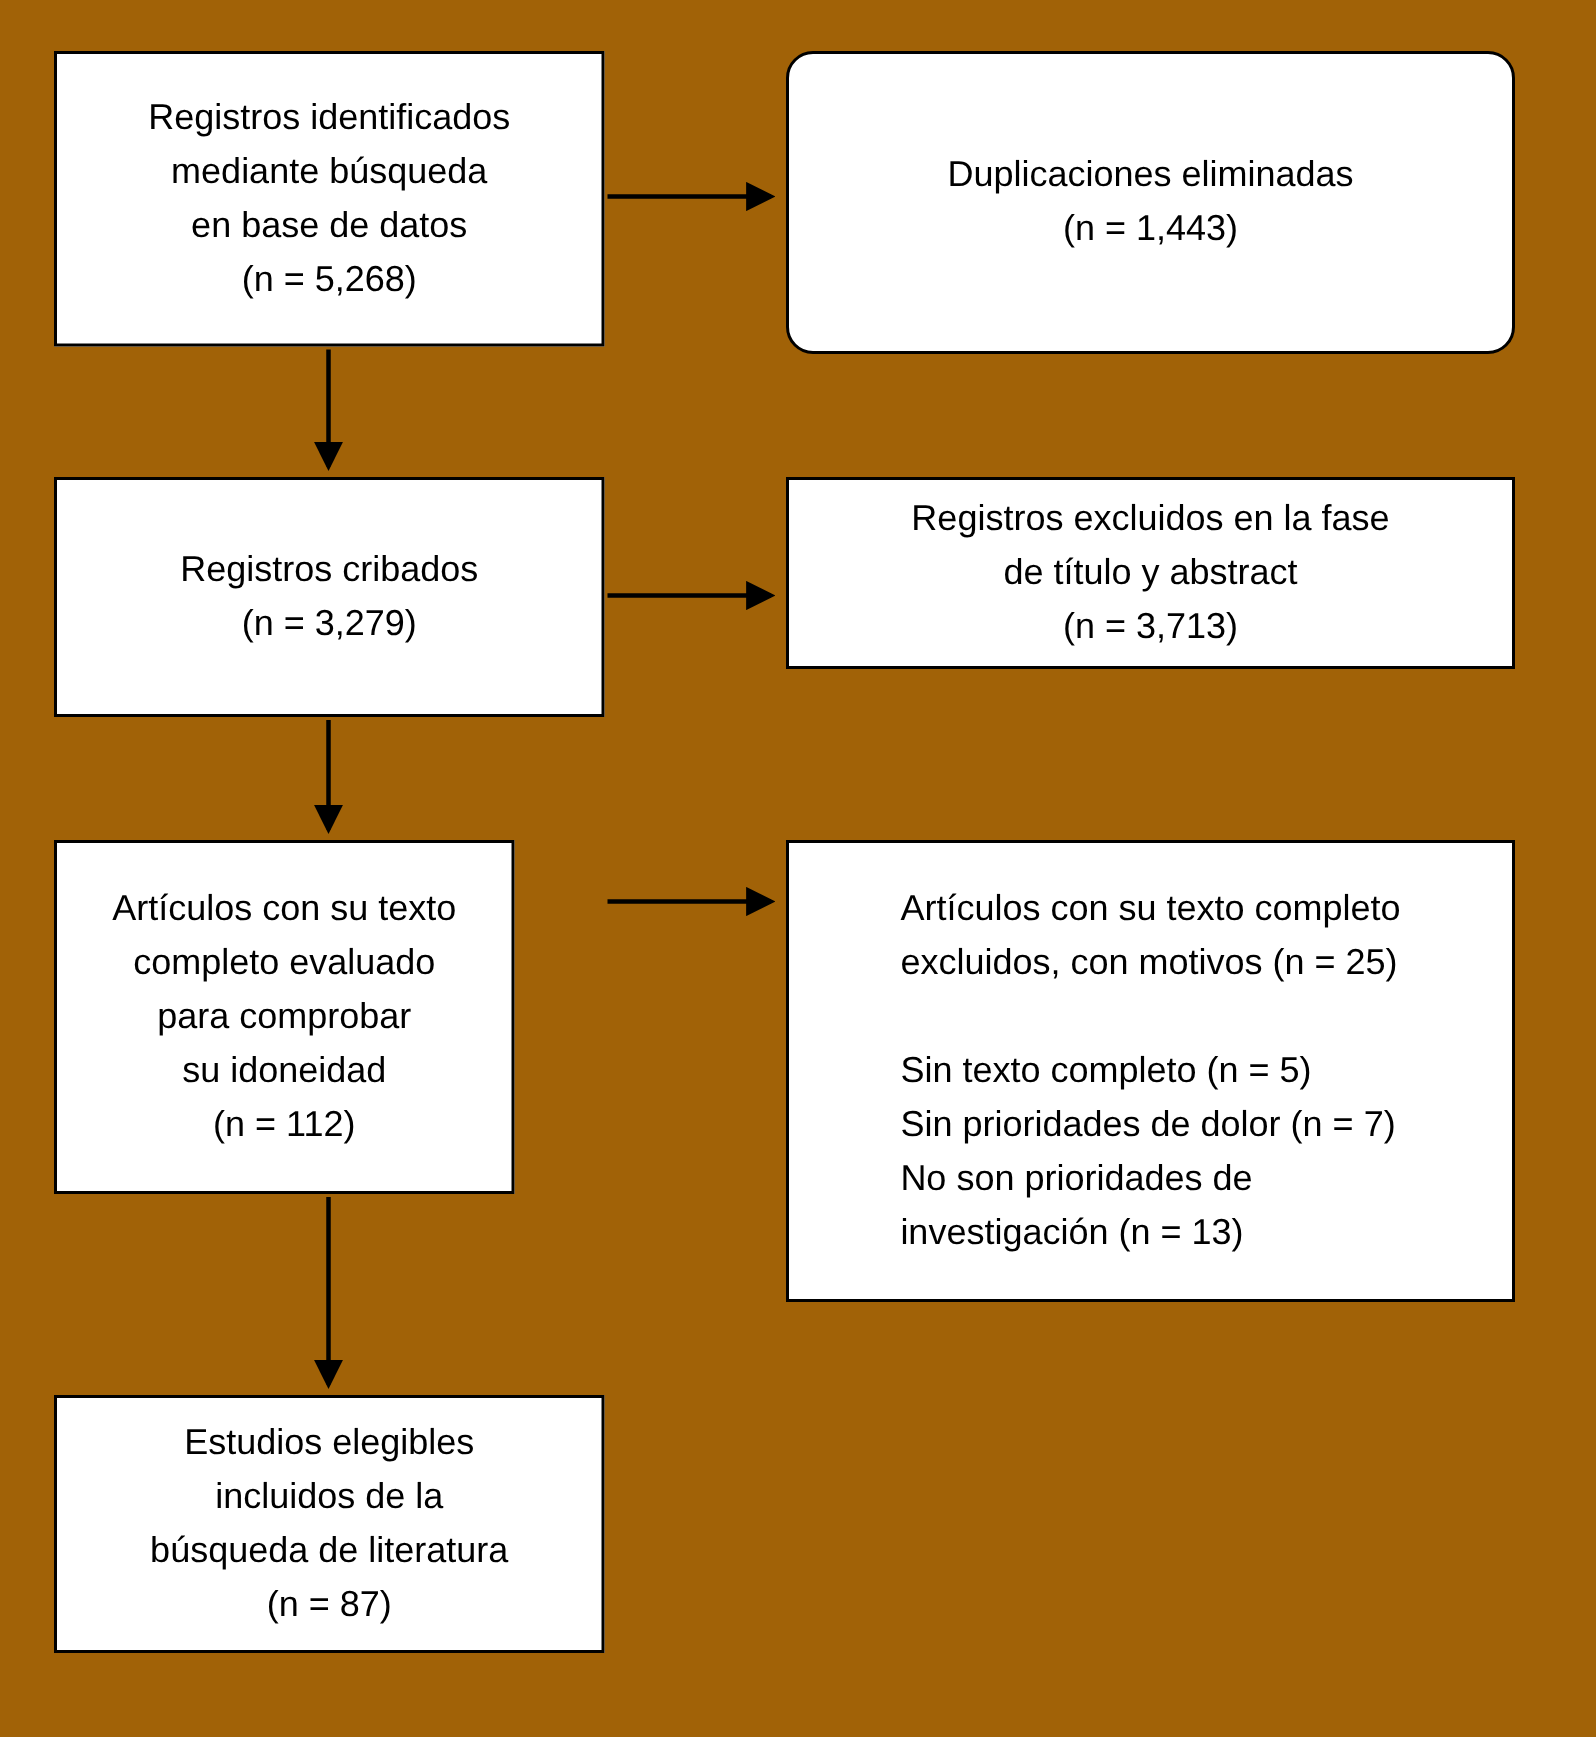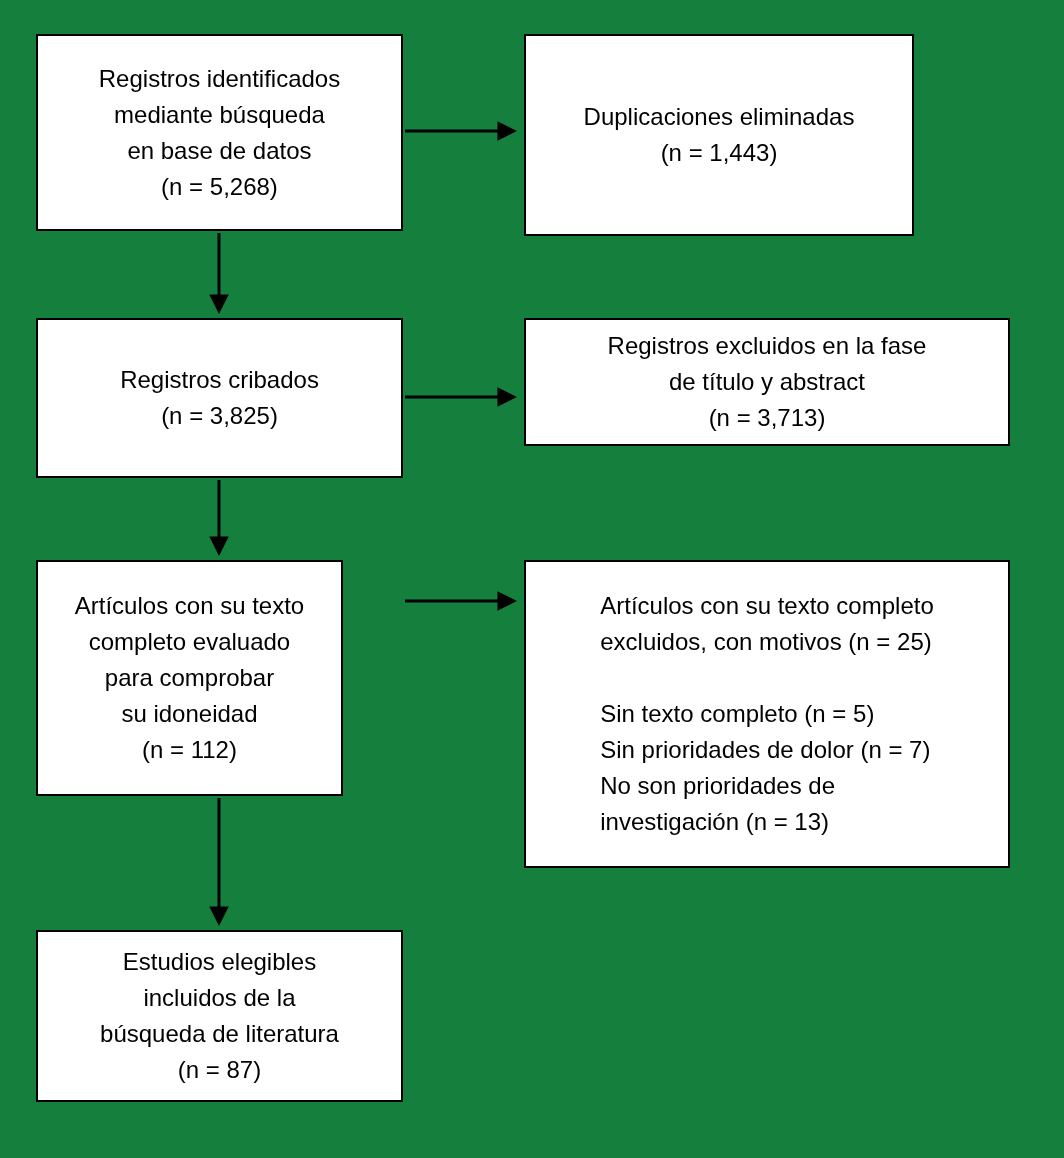--- a/index.html
+++ b/index.html
@@ -3,21 +3,21 @@
 <meta charset="utf-8">
 <style>
   * { margin: 0; padding: 0; box-sizing: border-box; }
   html, body { background: #ffffff; }
   body { font-family: "Liberation Sans", sans-serif; color: #000000; }
 
   .diagram {
     position: relative;
     width: 1064px;
     height: 1158px;
-    background: #15803d;
+    background: #a16207;
     overflow: hidden;
     padding-left: 20px;
   }
 
   .arrows {
     position: absolute;
     left: 0; top: 0;
     width: 1064px; height: 1158px;
     pointer-events: none;
   }
@@ -36,21 +36,21 @@
   }
   .box-text {
     white-space: pre-line;
     text-align: center;
   }
   .box.left-align { justify-content: center; }
   .box.left-align .box-text { text-align: left; }
 
   
   .b-identified { left: 36px; top: 34px;  width: 367px; height: 197px; }
-  .b-duplicates { left: 524px; top: 34px; width: 390px; height: 202px; }
+  .b-duplicates { left: 524px; top: 34px; width: 486px; height: 202px; border-radius: 18px; }
   .b-screened   { left: 36px; top: 318px; width: 367px; height: 160px; }
   .b-excl-title { left: 524px; top: 318px; width: 486px; height: 128px; }
   .b-fulltext   { left: 36px; top: 560px; width: 307px; height: 236px; }
   .b-ft-excl    { left: 524px; top: 560px; width: 486px; height: 308px; }
   .b-included   { left: 36px; top: 930px; width: 367px; height: 172px; }
 </style>
 </head>
 <body>
 
 <div class="diagram">
@@ -76,21 +76,21 @@
 (n = 5,268)</span>
   </div>
 
   <div class="box b-duplicates">
     <span class="box-text">Duplicaciones eliminadas
 (n = 1,443)</span>
   </div>
 
   <div class="box b-screened">
     <span class="box-text">Registros cribados
-(n = 3,825)</span>
+(n = 3,279)</span>
   </div>
 
   <div class="box b-excl-title">
     <span class="box-text">Registros excluidos en la fase
 de título y abstract
 (n = 3,713)</span>
   </div>
 
   <div class="box b-fulltext">
     <span class="box-text">Artículos con su texto

